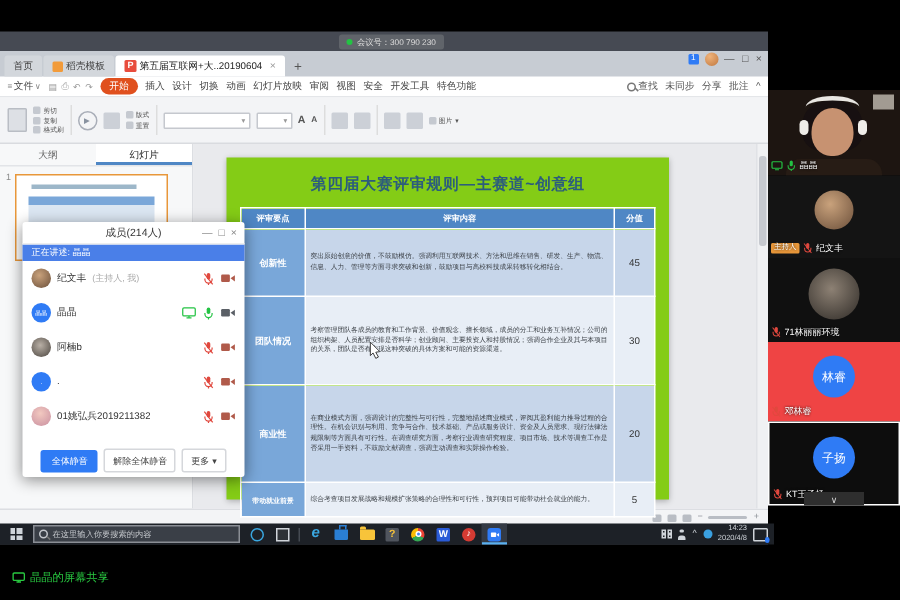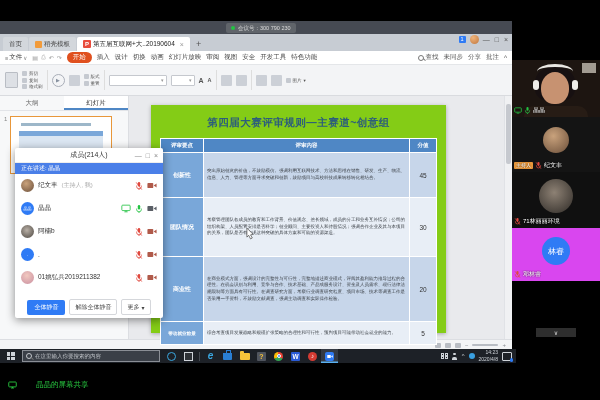--- a/index.html
+++ b/index.html
@@ -138,35 +138,35 @@
   .trgrid i{width:3px;height:3px;border:.7px solid #cfd4da;box-sizing:border-box;}
   .person{width:6px;height:7px;position:relative;}
   .person::before{content:"";position:absolute;left:1.7px;top:0;width:2.6px;height:2.6px;border-radius:50%;background:#cfd4da;}
   .person::after{content:"";position:absolute;left:.5px;bottom:0;width:5px;height:3px;border-radius:2px 2px 0 0;background:#cfd4da;}
   .caretup{color:#cfd4da;font-size:6px;line-height:1;}
   .bluedot{width:6px;height:6px;border-radius:50%;background:#3aa0e0;}
   .clock{font-size:5px;color:#cfd4da;text-align:right;line-height:1.35;}
   .notif{width:8px;height:7px;border:1px solid #cfd4da;position:relative;border-radius:1px;}
   .notif::after{content:"";position:absolute;right:-2px;bottom:-2px;width:3.5px;height:3.5px;border-radius:50%;background:#2f7bf5;}
   
-  .share-label{position:absolute;left:8px;top:380px;display:flex;align-items:center;gap:19px;color:#28c840;font-size:7.5px;}
+  .share-label{position:absolute;left:8px;top:380px;display:flex;align-items:center;gap:3px;color:#28c840;font-size:7.5px;}
   
   .vpanel{position:absolute;right:0;top:0;width:88px;height:400px;background:#000;}
   .vtile{position:relative;width:88px;overflow:hidden;}
   #t1{height:57px;margin-top:60px;background:#1d1511;}
   .frame{position:absolute;right:4px;top:3px;width:14px;height:10px;background:#cfc8bd;opacity:.75;}
   .hair{position:absolute;left:23px;top:7px;width:40px;height:34px;background:#171011;border-radius:45% 45% 35% 35%;}
   .hpband{position:absolute;left:25px;top:4px;width:36px;height:12px;border-radius:50% 50% 0 0;border-top:3px solid #e9e7e3;}
   .hpear-l{position:absolute;left:21px;top:20px;width:6px;height:10px;background:#efedе9;background:#efede9;border-radius:3px;}
   .hpear-r{position:absolute;left:60px;top:20px;width:6px;height:10px;background:#efede9;border-radius:3px;}
   .face{position:absolute;left:29px;top:12px;width:28px;height:32px;background:#c79271;border-radius:50% 50% 46% 46%;}
   .shoulders{position:absolute;bottom:-3px;left:12px;width:64px;height:14px;background:#271c15;border-radius:10px 10px 0 0;}
   #t2{height:55px;background:#141414;}
   #t3{height:56px;background:#101010;}
-  #t4{height:53px;background:#d946ef;}
+  #t4{height:53px;background:#ef4444;}
   #t5{height:56px;background:#0d0d0d;border:1.5px solid #fff;box-sizing:border-box;}
   .vav{border-radius:50%;position:absolute;left:50%;transform:translateX(-50%);display:flex;align-items:center;
        justify-content:center;color:#fff;}
   .vav.p2{width:26px;height:26px;top:10px;background:radial-gradient(circle at 40% 35%,#c9a27c,#6b4f3a);}
   .vav.p3{width:34px;height:34px;top:7px;background:radial-gradient(circle at 45% 40%,#8d8174,#2e2a26);}
   .vav.b4{width:28px;height:28px;top:9px;background:#2f7bf5;font-size:8px;}
   .vav.b5{width:28px;height:28px;top:9px;background:#2f7bf5;font-size:8px;}
   .vlabel{position:absolute;left:2px;bottom:2px;display:flex;align-items:center;gap:2px;font-size:6px;color:#fff;
           white-space:nowrap;text-shadow:0 0 2px #000;max-width:84px;overflow:hidden;}
   .host-badge{background:#e8973a;color:#fff;font-size:5px;padding:0 2px;height:7px;line-height:7px;border-radius:1px;flex:none;}
@@ -605,16 +605,27 @@
       <div class="vlabel">
         <svg class="mic red" width="7" height="9" viewBox="0 0 10 12">
             <rect x="3.5" y="1" width="3" height="5.5" rx="1.5" fill="currentColor"></rect>
             <path d="M2 5.5v1a3 3 0 0 0 6 0v-1" fill="none" stroke="currentColor" stroke-width="1"></path>
             <line x1="1.5" y1="1.5" x2="8.5" y2="10.5" stroke="currentColor" stroke-width="1"></line>
           </svg>
         <span>邓林睿</span>
       </div>
     </div>
 
+    <div class="vtile" id="t5">
+      <span class="vav b5">子扬</span>
+      <div class="vlabel">
+        <svg class="mic red" width="7" height="9" viewBox="0 0 10 12">
+            <rect x="3.5" y="1" width="3" height="5.5" rx="1.5" fill="currentColor"></rect>
+            <path d="M2 5.5v1a3 3 0 0 0 6 0v-1" fill="none" stroke="currentColor" stroke-width="1"></path>
+            <line x1="1.5" y1="1.5" x2="8.5" y2="10.5" stroke="currentColor" stroke-width="1"></line>
+          </svg>
+        <span>KT王子扬</span>
+      </div>
+    </div>
 
     <div class="collapse">∨</div>
   </div>
 </div>
 
 </body></html>

